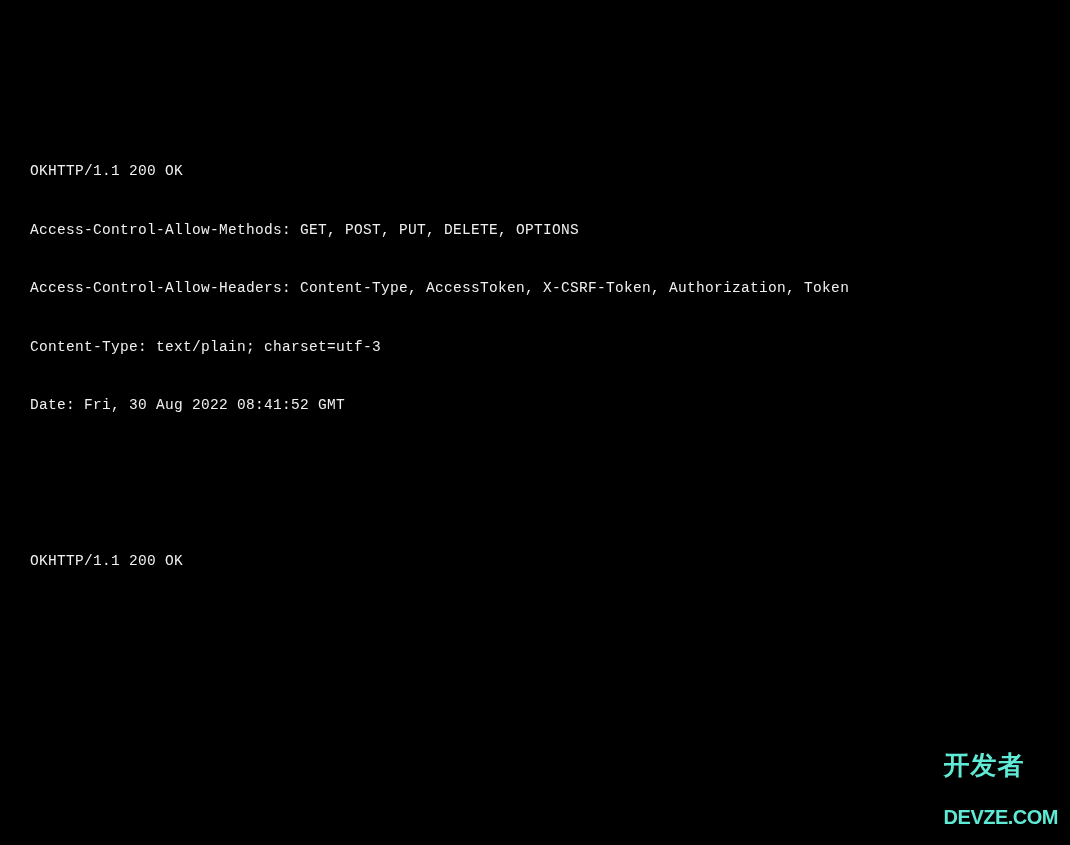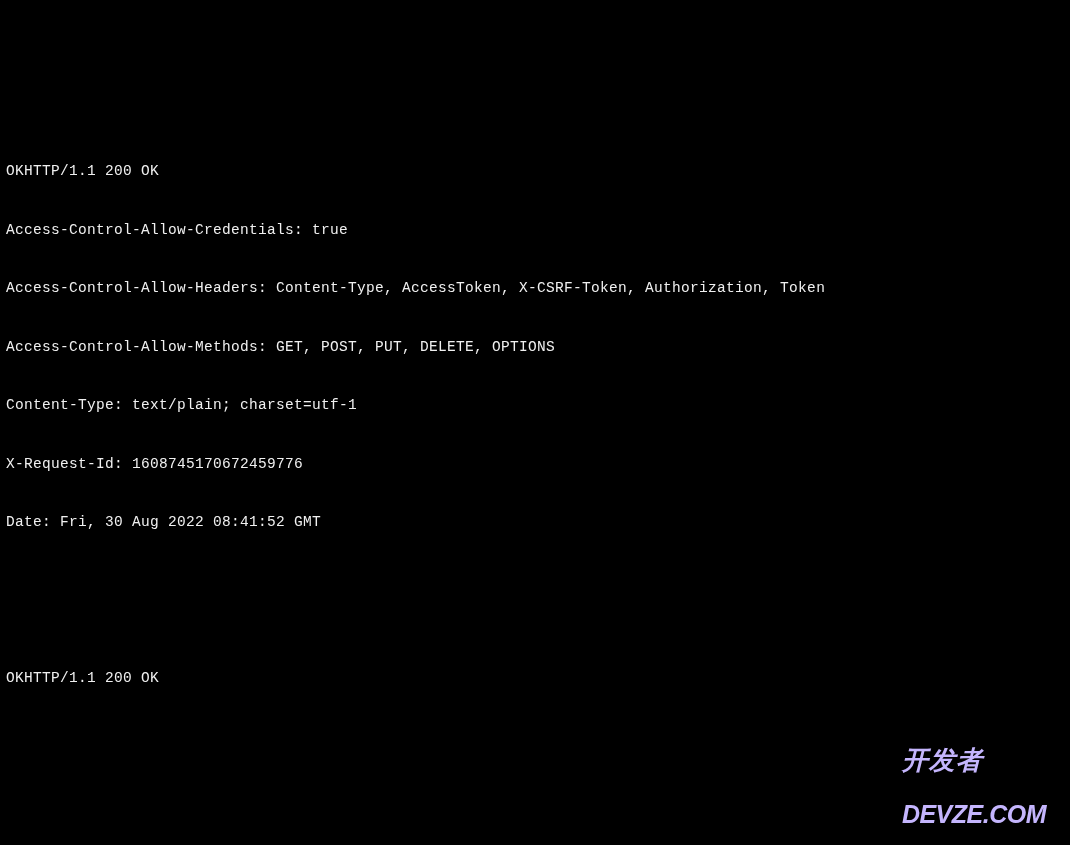--- a/index.html
+++ b/index.html
@@ -25,58 +25,56 @@
       letter-spacing: 0.3px;
     }
     .response-block {
       margin-bottom: 19.5px;
     }
     .response-block:last-child {
       margin-bottom: 0;
     }
     .header-line {
       display: block;
+      margin-left: 24px;
     }
     .watermark {
       position: absolute;
-      right: 24px;
+      right: 12px;
       bottom: 4px;
-      color: #c4b5fd;
+      color: #5eead4;
       font-family: Arial, sans-serif;
       text-align: left;
       line-height: 1;
       pointer-events: none;
-      font-style: italic;
     }
     .watermark .cn {
       font-size: 26px;
       font-weight: bold;
       letter-spacing: 1px;
       display: block;
     }
     .watermark .en {
-      font-size: 25px;
+      font-size: 20px;
       font-weight: bold;
       letter-spacing: -0.5px;
       display: block;
     }
   </style>
 </head>
 <body>
 
 
 
 <div class="terminal-output">
   <div class="response-block">
     <span class="header-line">OKHTTP/1.1 200 OK</span>
-    <span class="header-line">Access-Control-Allow-Credentials: true</span>
+    <span class="header-line">Access-Control-Allow-Methods: GET, POST, PUT, DELETE, OPTIONS</span>
     <span class="header-line">Access-Control-Allow-Headers: Content-Type, AccessToken, X-CSRF-Token, Authorization, Token</span>
-    <span class="header-line">Access-Control-Allow-Methods: GET, POST, PUT, DELETE, OPTIONS</span>
-    <span class="header-line">Content-Type: text/plain; charset=utf-1</span>
-    <span class="header-line">X-Request-Id: 1608745170672459776</span>
+    <span class="header-line">Content-Type: text/plain; charset=utf-3</span>
     <span class="header-line">Date: Fri, 30 Aug 2022 08:41:52 GMT</span>
   </div>
   <div class="response-block">
     <span class="header-line">OKHTTP/1.1 200 OK</span>
     
     
     
     
     
     

